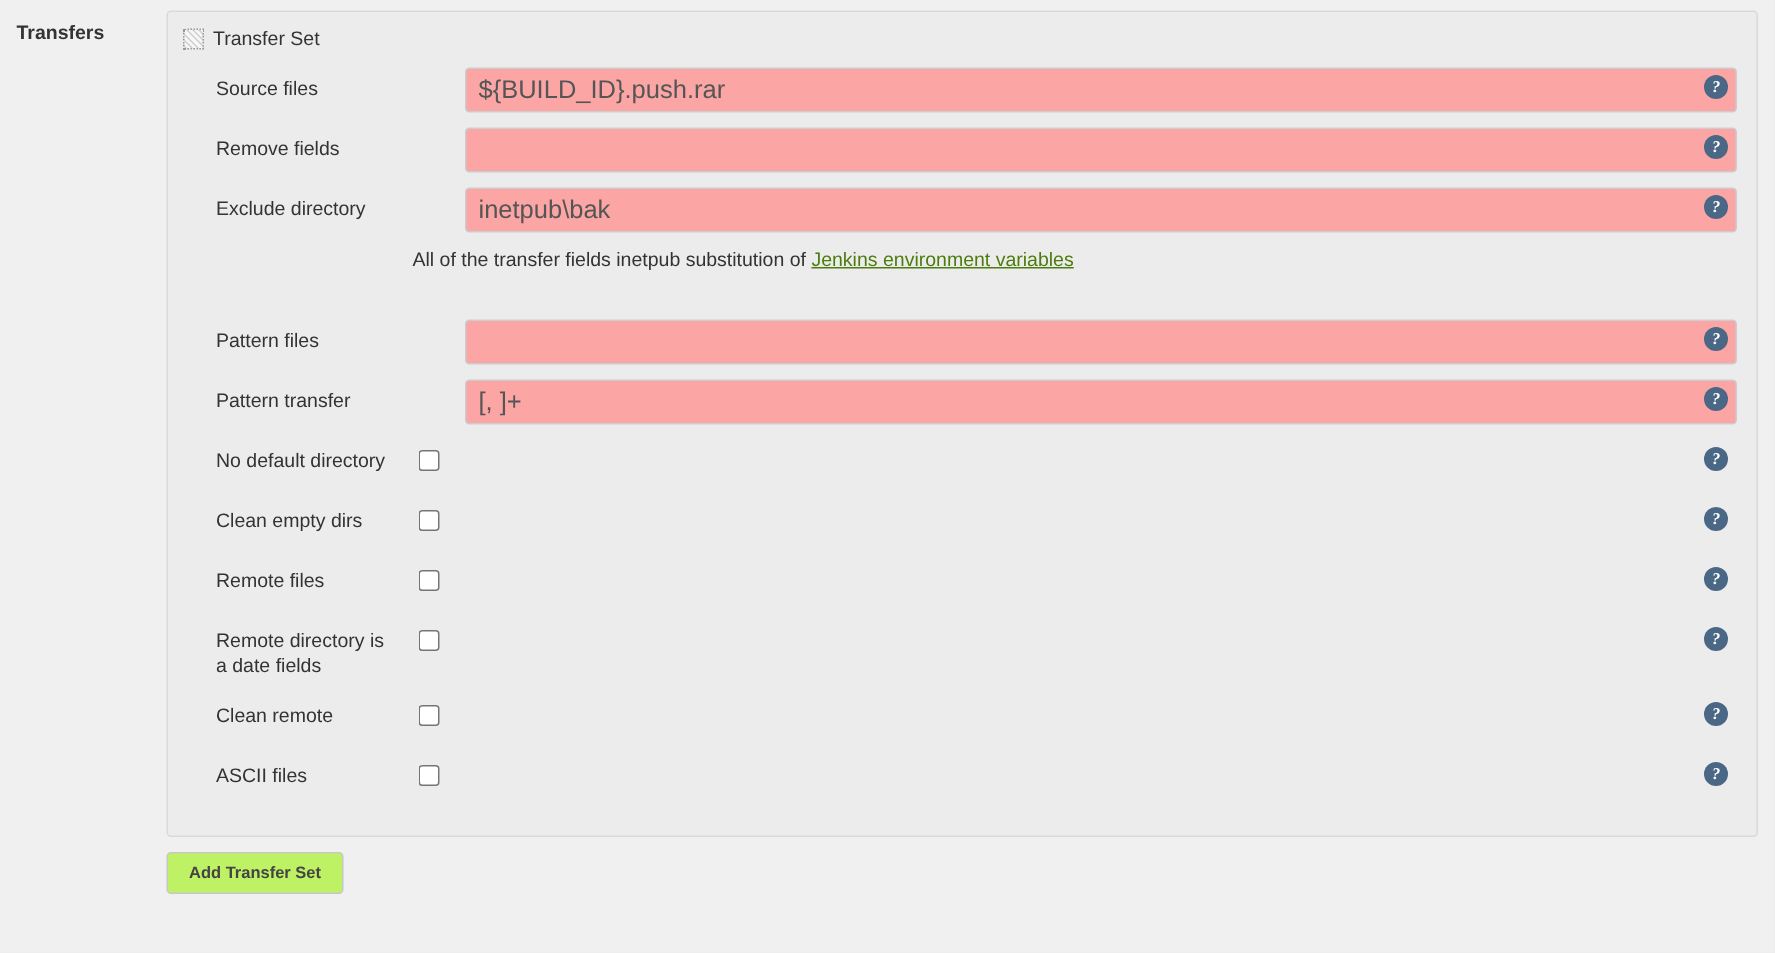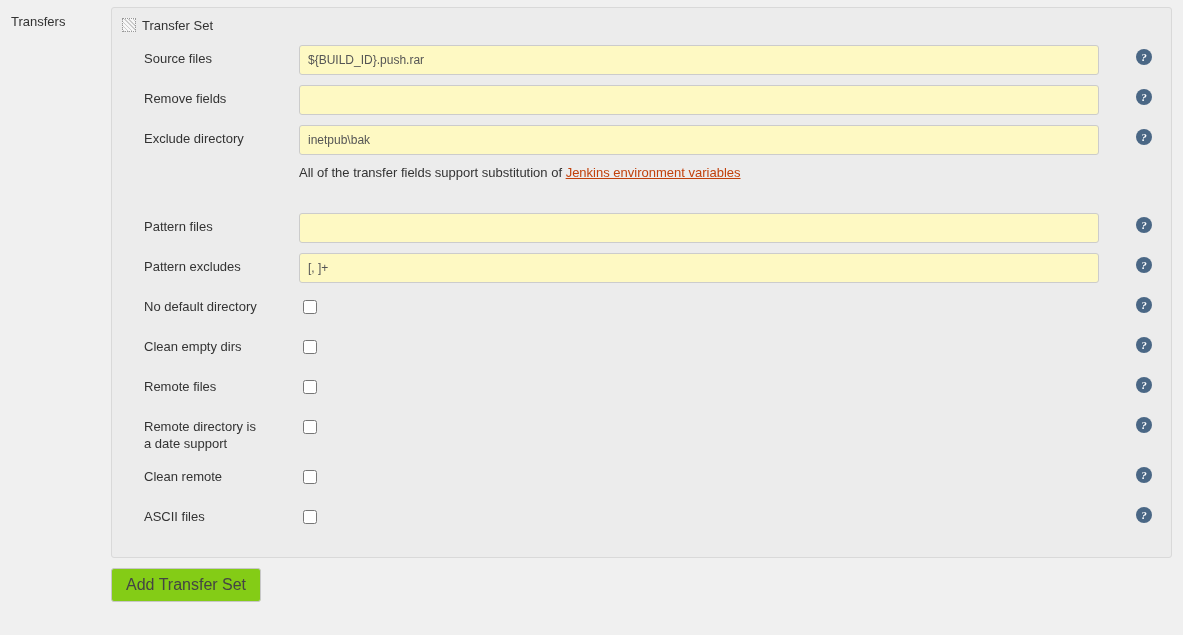--- a/index.html
+++ b/index.html
@@ -11,64 +11,66 @@
     background: #f0f0f0;
     width: 1183px;
   }
   .page-wrap { padding: 6px 10px 12px; }
   table.layout { width: 100%; border-collapse: collapse; }
   td.left-col {
     width:100px;
     vertical-align: top;
     padding-top: 8px;
     color: #333;
+    font-weight: bold;
   }
   td.right-col { vertical-align: top; }
   .panel {
     border: 1px solid #d9d9d9;
     background: #ececec;
     border-radius: 3px;
     padding: 4px 8px 18px 8px;
   }
   .set-header {
     padding: 6px 2px 8px;
     color: #333;
     display:flex;
+    align-items:center;
     gap:6px;
   }
   .set-header .dd-icon {
     width:14px; height:14px;
     display:inline-block;
     border:1px dotted #999;
     background: repeating-linear-gradient(45deg,#ccc,#ccc 1px,#f7f7f7 1px,#f7f7f7 3px);
   }
   .row {
     display: grid;
     grid-template-columns: 145px 1fr 30px;
     align-items: start;
     min-height: 40px;
     padding: 0 4px;
-    gap: 24px;
   }
   .row + .row { }
   .label-cell {
     padding: 10px 4px 6px 20px;
     color:#333;
     line-height:1.3;
   }
   .input-cell { padding: 4px 6px; }
   input[type="text"] {
     width: 100%;
     height: 30px;
     border: 1px solid #ccc;
     border-radius: 3px;
     padding: 4px 8px;
-    font-size: 12px;
+    font-size: 17px;
     color:#555;
-    background:#fef9c3;
+    background:#fca5a5;
+    margin-left:35px;
   }
   .help-cell {
     padding-top: 8px;
     text-align:center;
   }
   .help-icon {
     width:16px; height:16px;
     display:inline-flex;
     align-items:center; justify-content:center;
     border-radius:50%;
@@ -77,35 +79,35 @@
     font-weight:bold;
     font-size:11px;
     font-style:italic;
     cursor:pointer;
     font-family: Georgia, serif;
   }
   .note {
     color:#333;
     padding: 4px 6px 10px;
   }
-  .note a { color:#c2410c; text-decoration:underline; }
+  .note a { color:#4d7c0f; text-decoration:underline; }
   .checkbox-cell { padding: 8px 6px; }
   input[type="checkbox"]{
     width:14px;height:14px;
     accent-color:#888;
   }
   .gap-row { height:8px; }
   .add-btn-wrap { margin-top:10px; }
   button.add-btn {
-    background:#84cc16;
+    background:#bef264;
     border:1px solid #c7c7c7;
     border-radius:3px;
     padding:7px 14px;
-    font-size:16px;
-    font-weight:normal;
+    font-size:11px;
+    font-weight:bold;
     color:#444;
     cursor:pointer;
   }
 </style>
 </head>
 <body>
 
 <div class="page-wrap">
 <table class="layout">
 <tbody>
@@ -139,37 +141,37 @@
         <div class="label-cell">Exclude directory</div>
         <div class="input-cell">
           <input type="text" value="inetpub\bak" style="">
         </div>
         <div class="help-cell"><span class="help-icon">?</span></div>
       </div>
 
       <div class="row">
         <div></div>
         <div class="note">
-          <span>All of the transfer fields support substitution of </span><a href="#">Jenkins environment variables</a>
+          <span>All of the transfer fields inetpub substitution of </span><a href="#">Jenkins environment variables</a>
         </div>
         <div></div>
       </div>
 
       <div class="gap-row"></div>
 
       <div class="row">
         <div class="label-cell">Pattern files</div>
         <div class="input-cell">
           <input type="text" value="" style="">
         </div>
         <div class="help-cell"><span class="help-icon">?</span></div>
       </div>
 
       <div class="row">
-        <div class="label-cell">Pattern excludes</div>
+        <div class="label-cell">Pattern transfer</div>
         <div class="input-cell">
           <input type="text" value="[, ]+" style="">
         </div>
         <div class="help-cell"><span class="help-icon">?</span></div>
       </div>
 
       <div class="row">
         <div class="label-cell">No default directory</div>
         <div class="checkbox-cell"><input type="checkbox" style=""></div>
         <div class="help-cell"><span class="help-icon">?</span></div>
@@ -181,21 +183,21 @@
         <div class="help-cell"><span class="help-icon">?</span></div>
       </div>
 
       <div class="row">
         <div class="label-cell">Remote files</div>
         <div class="checkbox-cell"><input type="checkbox" style=""></div>
         <div class="help-cell"><span class="help-icon">?</span></div>
       </div>
 
       <div class="row">
-        <div class="label-cell">Remote directory is a date support</div>
+        <div class="label-cell">Remote directory is a date fields</div>
         <div class="checkbox-cell"><input type="checkbox" style=""></div>
         <div class="help-cell"><span class="help-icon">?</span></div>
       </div>
 
       <div class="row">
         <div class="label-cell">Clean remote</div>
         <div class="checkbox-cell"><input type="checkbox" style=""></div>
         <div class="help-cell"><span class="help-icon">?</span></div>
       </div>
 

